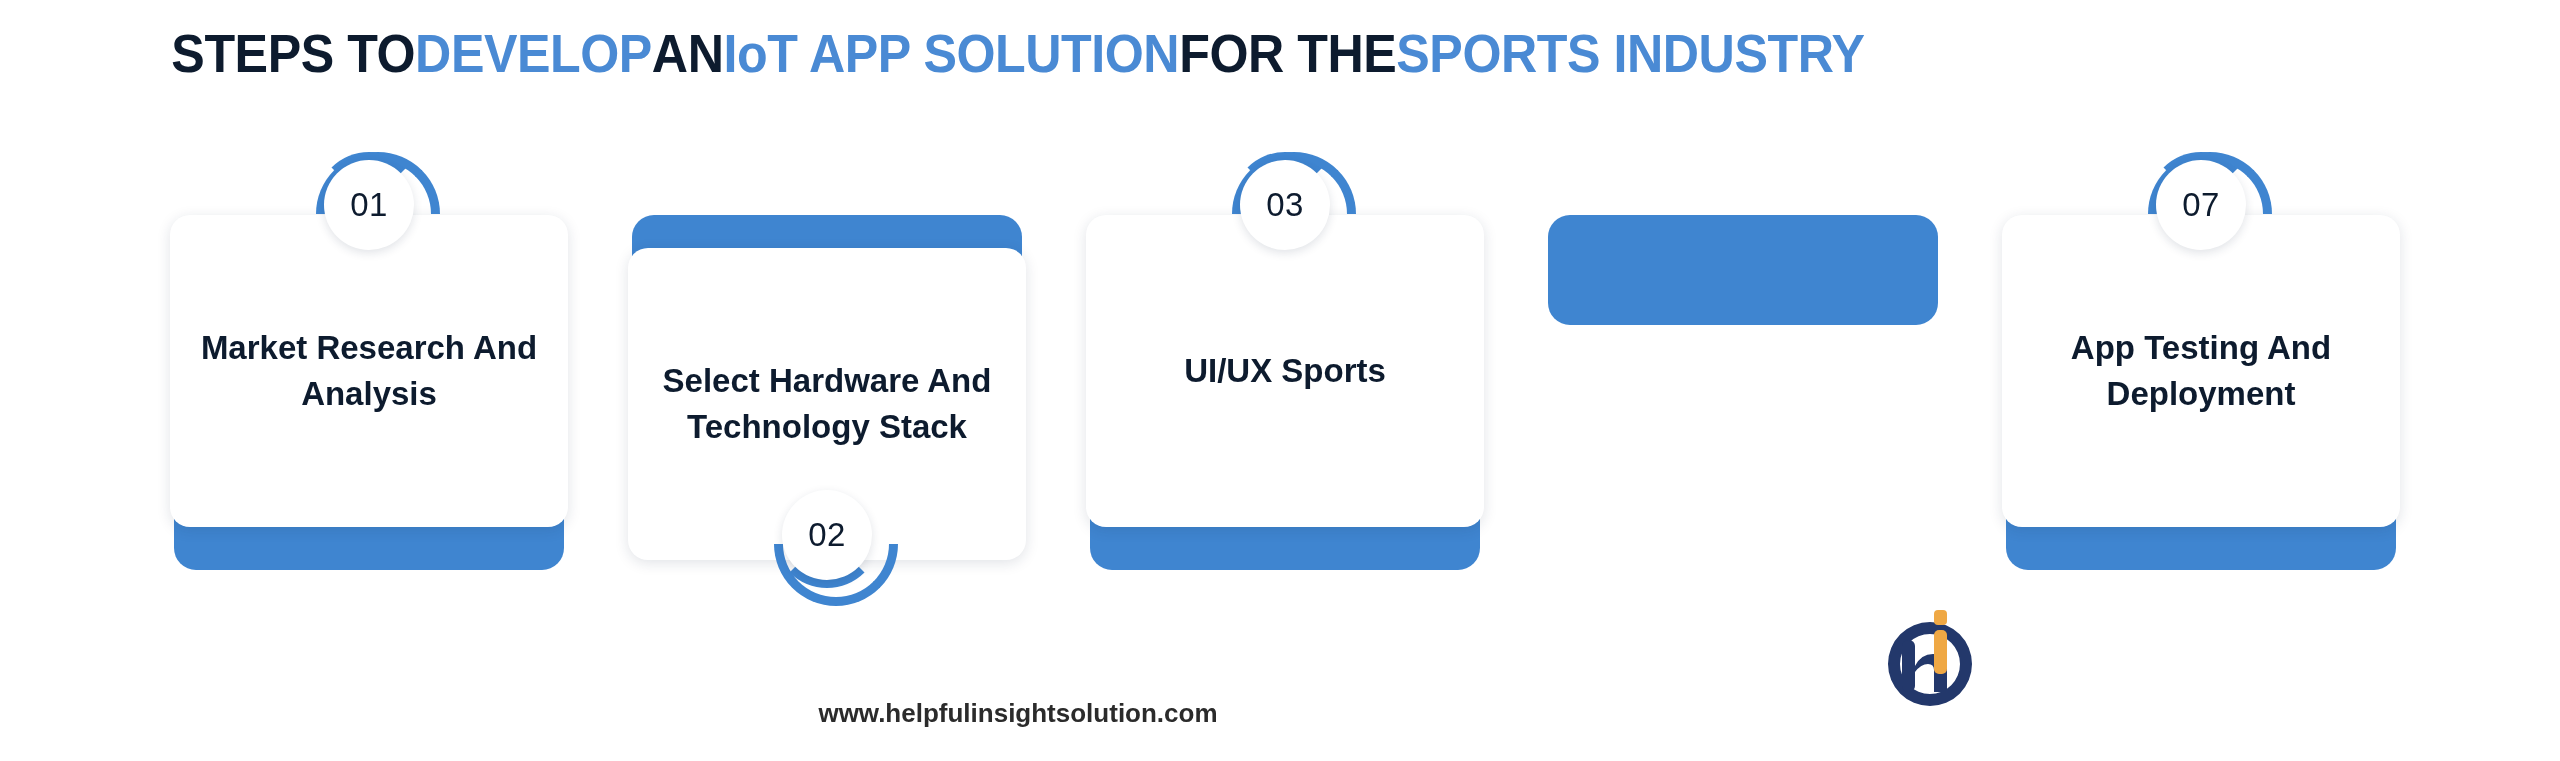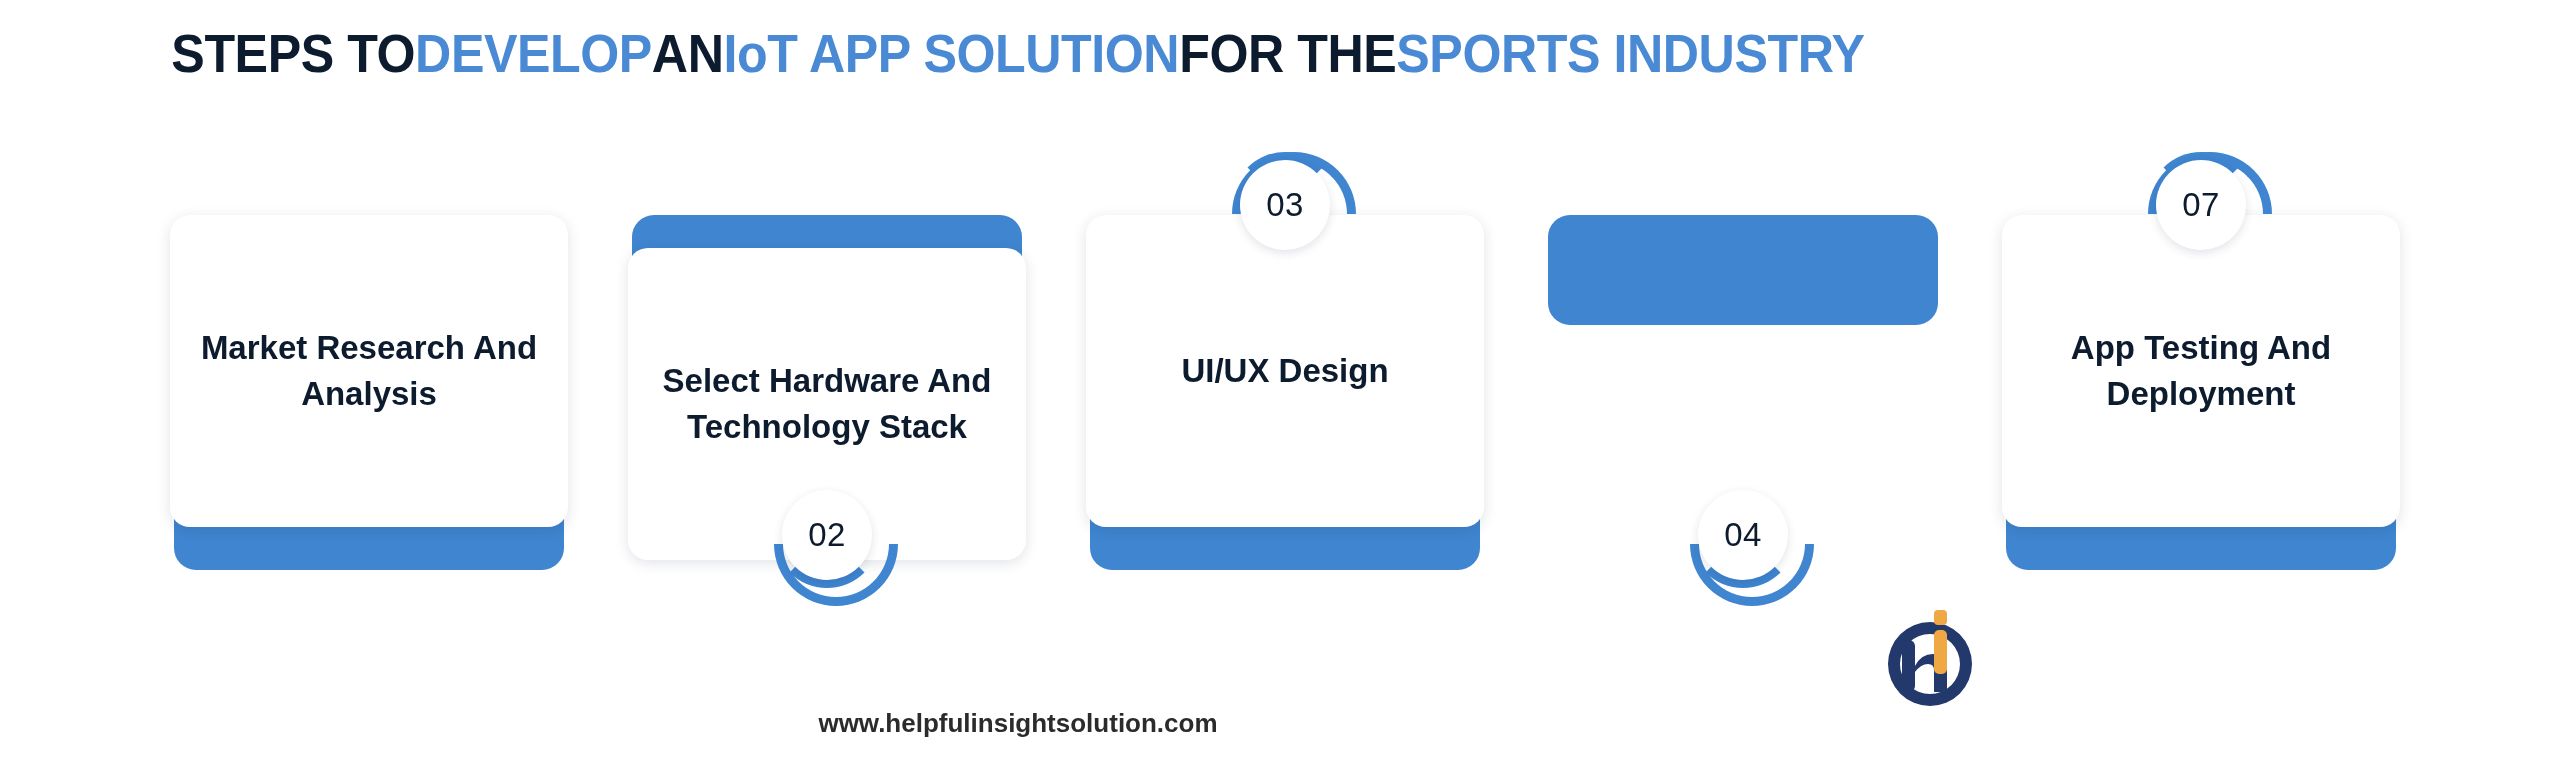--- a/index.html
+++ b/index.html
@@ -161,21 +161,20 @@
   
   .footer-url {
     position: absolute;
     top: 698px;
     left: 0; width: 100%;
     text-align: center;
     font-family: "Liberation Sans", sans-serif;
     font-weight: 700;
     font-size: 26px;
     color: #2b2b2b;
-    margin-top: 10px;
   }
 
   .logo {
     position: absolute;
     right: 42px;
     top: 600px;
     width: 128px;
     height: 128px;
   }
 </style>
@@ -188,56 +187,56 @@
     <span class="w t-dark">STEPS TO </span><span class="w t-blue">DEVELOP </span><span class="w t-dark">AN </span><span class="w t-blue">IoT APP SOLUTION </span><span class="w t-dark">FOR THE </span><span class="w t-blue">SPORTS INDUSTRY</span>
   </h1>
 
   <div class="cards">
 
     <div class="card card-1 odd">
       <div class="accent"></div>
       <div class="panel">
         <div class="panel-text">Market Research And Analysis</div>
       </div>
+      <div class="badge">
+        <div class="ring"></div>
+        <div class="disc">
+          <span class="num">01</span>
+        </div>
+      </div>
     </div>
 
     <div class="card card-2 even">
       <div class="accent"></div>
       <div class="panel">
         <div class="panel-text">Select Hardware And Technology Stack</div>
       </div>
       <div class="badge">
         <div class="ring"></div>
         <div class="disc">
           <span class="num">02</span>
         </div>
       </div>
     </div>
 
     <div class="card card-3 odd">
       <div class="accent"></div>
       <div class="panel">
-        <div class="panel-text">UI/UX Design</div>
+        <div class="panel-text">UI/UX Sports</div>
       </div>
       <div class="badge">
         <div class="ring"></div>
         <div class="disc">
           <span class="num">03</span>
         </div>
       </div>
     </div>
 
     <div class="card card-4 even">
       <div class="accent"></div>
-      <div class="badge">
-        <div class="ring"></div>
-        <div class="disc">
-          <span class="num">04</span>
-        </div>
-      </div>
     </div>
 
     <div class="card card-5 odd">
       <div class="accent"></div>
       <div class="panel">
         <div class="panel-text">App Testing And Deployment</div>
       </div>
       <div class="badge">
         <div class="ring"></div>
         <div class="disc">

